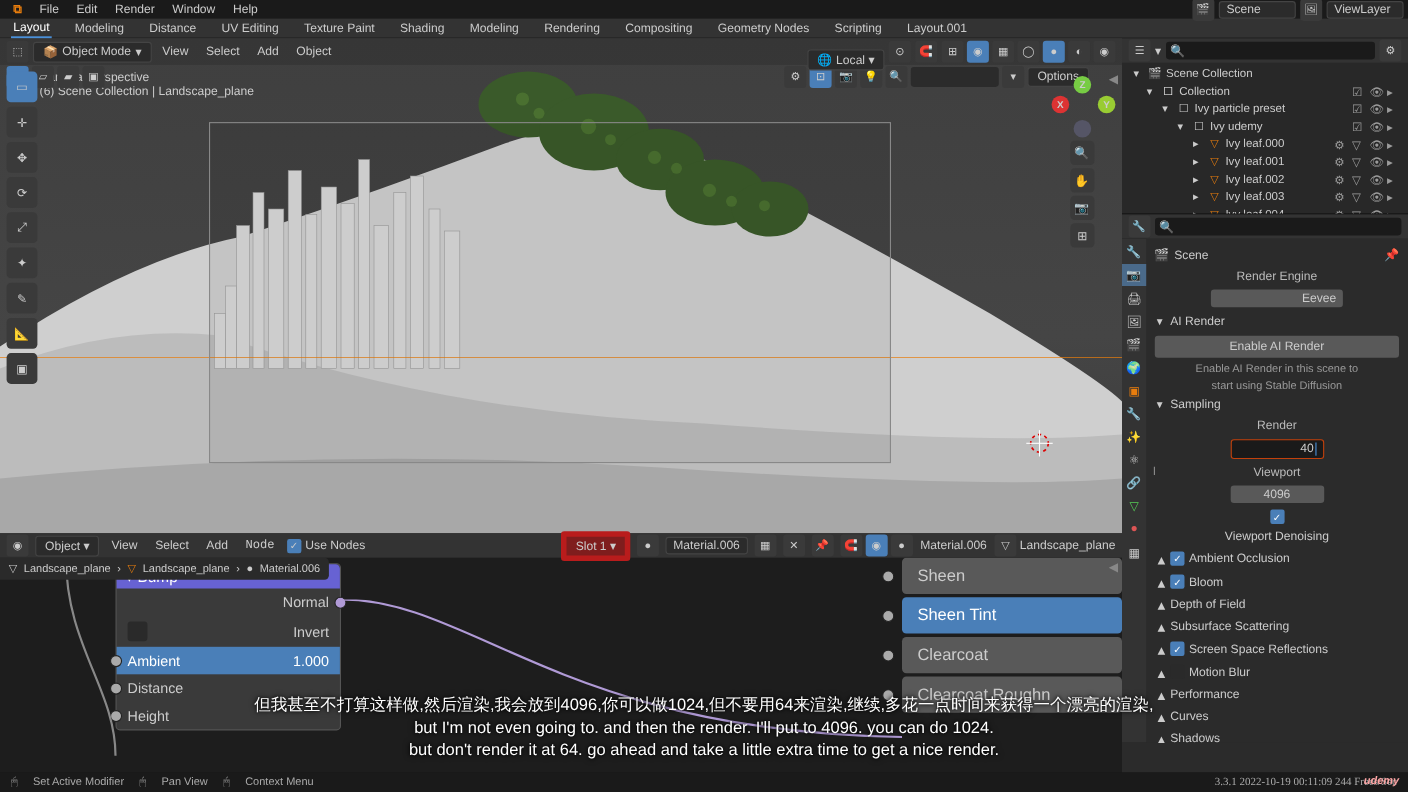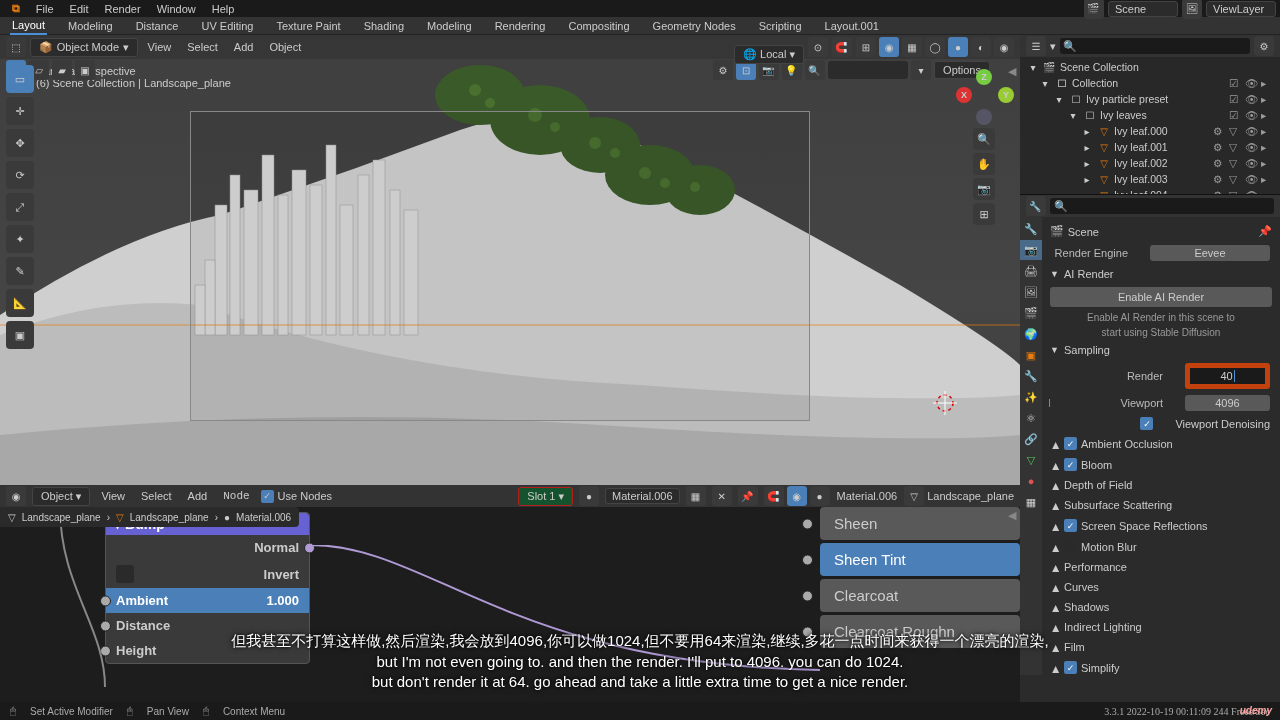--- a/index.html
+++ b/index.html
@@ -51,24 +51,24 @@
 .tree-row { display:flex; align-items:center; padding:1px 2px; gap:3px; }
 .tree-ico { width:14px; height:14px; display:inline-flex; align-items:center; justify-content:center; font-size:10px; }
 .tree-tog { margin-left:auto; display:flex; gap:3px; }
 .tog-ico { width:13px; height:13px; opacity:0.7; }
 .props { flex:1; display:flex; background:#2b2b2b; overflow:hidden; }
 .prop-tabs { width:22px; background:#333; display:flex; flex-direction:column; gap:1px; padding-top:2px; }
 .ptab { width:22px; height:20px; display:flex; align-items:center; justify-content:center; cursor:pointer; font-size:11px; }
 .ptab.active { background:#4a6a8a; }
 .prop-body { flex:1; padding:4px 6px; overflow-y:auto; }
 .prop-head { display:flex; align-items:center; gap:4px; padding:4px 2px; font-size:11px; }
-.prop-row { display:flex; align-items:center; padding:3px 4px; gap:22px; font-size:11px; }
+.prop-row { display:flex; align-items:center; padding:3px 4px; gap:6px; font-size:11px;flex-direction:column; }
 .prop-row .lbl { flex:1; text-align:right; color:#bbb; }
 .prop-row .val { width:85px; background:#595959; border-radius:3px; padding:2px 6px; text-align:center; }
-.prop-row .val.edit { background:#1a1a1a; border:5px solid #c2410c; text-align:center; }
+.prop-row .val.edit { background:#1a1a1a; border:1px solid #c2410c; text-align:right; }
 .panel-h { display:flex; align-items:center; gap:4px; padding:4px 2px; cursor:pointer; }
 .panel-h .arrow { width:10px; font-size:9px; }
 .panel-h .chk { width:13px; height:13px; background:#4a7fb8; border-radius:2px; display:flex; align-items:center; justify-content:center; color:#fff; font-size:9px; }
 .panel-h.closed .arrow { transform:rotate(-90deg); }
 .btn-wide { background:#595959; border-radius:3px; padding:4px; text-align:center; margin:3px 2px; cursor:pointer; }
 .info-txt { text-align:center; color:#999; font-size:10px; padding:2px; }
 .subtitle { position:absolute; bottom:28px; left:50%; transform:translateX(-50%); text-align:center; font-size:15px; color:#fff; text-shadow:0 0 3px #000,0 0 6px #000; width:90%; font-weight:500; z-index:50; line-height:1.35; }
 .statusbar { position:absolute; bottom:0; left:0; right:0; height:18px; background:#1a1a1a; display:flex; align-items:center; padding:0 10px; gap:14px; font-size:10px; color:#aaa; }
 .statusbar .right { margin-left:auto;font-family:Liberation Serif, serif; }
 .logo-corner { position:absolute; bottom:4px; right:8px; font-size:10px; font-weight:bold; color:#fca5a5; z-index:60; font-style:italic; }
@@ -248,21 +248,21 @@
         <span class="dd" style="background:#2b2b2b;border:1px solid #444;border-radius:3px;padding:2px 8px;"><span>Object</span> ▾</span>
         <span style="padding:0 5px;">View</span>
         <span style="padding:0 5px;">Select</span>
         <span style="padding:0 5px;">Add</span>
         <span style="padding:0 5px;font-family:Liberation Mono, monospace;">Node</span>
         <label style="display:flex;align-items:center;gap:4px;">
             <span style="width:13px;height:13px;background:#4a7fb8;border-radius:2px;display:flex;align-items:center;justify-content:center;font-size:9px;">✓</span>
             <span>Use Nodes</span>
           </label>
         <span style="flex:1"></span>
-        <span class="dd" style="background:#14532d;border:1px solid #b91c1c;border-radius:3px;padding:2px 8px;"><span>Slot 1</span> ▾</span>
+        <span class="dd" style="background:#7f1d1d;border:5px solid #b91c1c;border-radius:3px;padding:2px 8px;"><span>Slot 1</span> ▾</span>
         <span class="iconbtn">●</span>
         <span class="field" style="background:#2b2b2b;border:1px solid #444;border-radius:3px;padding:1px 6px;">Material.006</span>
         <span class="iconbtn">▦</span>
         <span class="iconbtn">✕</span>
         <span class="iconbtn">📌</span>
         <div class="right">
           <span class="iconbtn">🧲</span>
           <span class="iconbtn blue">◉</span>
           <span class="iconbtn">●</span>
           <span style="padding:0 4px;">Material.006</span>
@@ -277,21 +277,21 @@
         <span>›</span>
           <span style="color:#e87d0d;">▽</span>
           <span>Landscape_plane</span>
         <span>›</span>
           <span>●</span>
           <span>Material.006</span>
       </div>
 
       <div class="ne-canvas">
 
-        <div class="node" style="left:105px;top:5px;width:205px;font-weight:bold;">
+        <div class="node" style="left:105px;top:5px;width:205px;">
           <div class="node-head violet">
               <span>▾</span>
               <span>Bump</span>
             </div>
           <div class="node-row" style="justify-content:flex-end;">
               <span>Normal</span>
               <span class="sock-out"></span>
             </div>
           <div class="node-row">
               <span class="chk"></span>
@@ -360,21 +360,21 @@
             <span>Ivy particle preset</span>
             <span class="tree-tog">
               <span class="tog-ico">☑</span>
               <span class="tog-ico">👁</span>
               <span class="tog-ico">▸</span>
             </span>
           </div>
         <div class="tree-row" style="padding-left:42px;">
             <span class="tree-ico">▾</span>
             <span class="tree-ico">☐</span>
-            <span>Ivy leaves</span>
+            <span>Ivy udemy</span>
             <span class="tree-tog">
               <span class="tog-ico">☑</span>
               <span class="tog-ico">👁</span>
               <span class="tog-ico">▸</span>
             </span>
           </div>
         <div class="tree-row" style="padding-left:56px;">
             <span class="tree-ico">▸</span>
             <span class="tree-ico" style="color:#e87d0d;">▽</span>
             <span>Ivy leaf.000</span>
@@ -455,21 +455,21 @@
         <div class="ptab">▦</div>
       </div>
       <div class="prop-body">
         <div class="prop-head">
             <span>🎬</span>
             <span>Scene</span>
             <span style="margin-left:auto;">📌</span>
           </div>
         <div class="prop-row">
             <span class="lbl">Render Engine</span>
-            <span class="val" style="text-align:center;width:120px;"><span>Eevee</span></span>
+            <span class="val" style="text-align:right;width:120px;"><span>Eevee</span></span>
           </div>
 
         <div class="panel-h">
             <span class="arrow">▼</span>
             <span>AI Render</span>
           </div>
         <div class="btn-wide">Enable AI Render</div>
         <div class="info-txt">Enable AI Render in this scene to</div>
         <div class="info-txt">start using Stable Diffusion</div>
 

